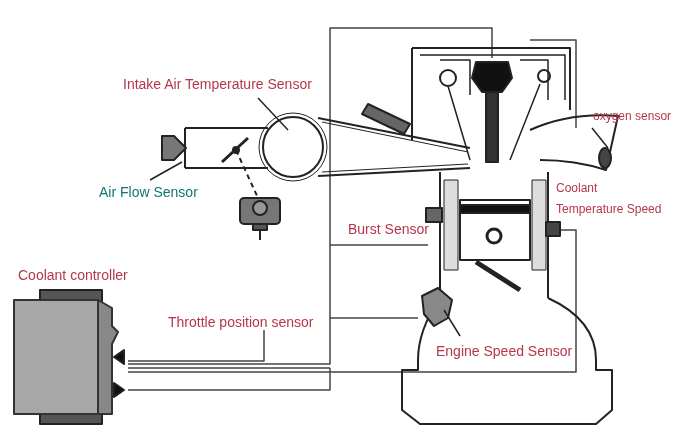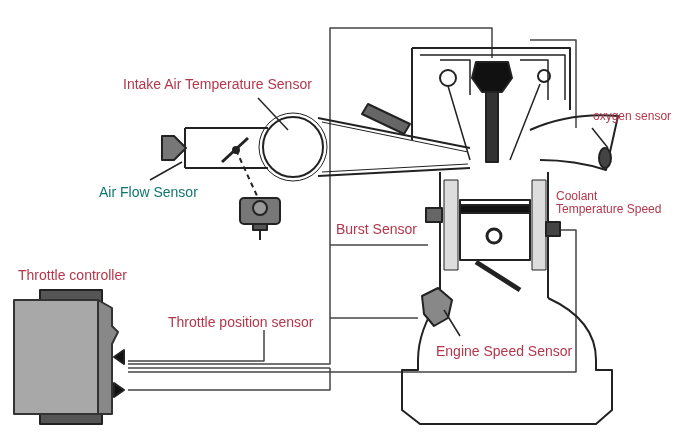--- a/index.html
+++ b/index.html
@@ -105,19 +105,19 @@
       </g>
 
       <path d="M114 357 L124 350 V364 Z" fill="#111"></path>
       <path d="M124 390 L114 383 V397 Z" fill="#111"></path>
     </g>
   </svg>
 
   <span class="lbl" style="left: 123px; top: 77px; color: rgb(181, 54, 74);">Intake Air Temperature Sensor</span>
   <span class="lbl sm" style="left: 593px; top: 110px; color: rgb(181, 54, 74);">oxygen sensor</span>
   <span class="lbl" style="left: 91px; top: 185px; color: #0f766e; margin-left: 8px;">Air Flow Sensor</span>
-  <span class="lbl sm" style="left: 556px; top: 182px; color: rgb(181, 54, 74); margin-top: 8px;">Coolant</span>
+  <span class="lbl sm" style="left: 556px; top: 182px; color: rgb(181, 54, 74);">Coolant</span>
   <span class="lbl sm" style="left: 556px; top: 203px; color: rgb(181, 54, 74);">Temperature Speed</span>
-  <span class="lbl" style="left: 336px; top: 222px; color: rgb(181, 54, 74);">Burst Sensor</span>
-  <span class="lbl" style="left: 18px; top: 268px; color: rgb(181, 54, 74);">Throttle controller</span>
+  <span class="lbl" style="left: 348px; top: 222px; color: rgb(181, 54, 74);">Burst Sensor</span>
+  <span class="lbl" style="left: 18px; top: 268px; color: rgb(181, 54, 74);">Coolant controller</span>
   <span class="lbl" style="left: 168px; top: 315px; color: rgb(181, 54, 74);">Throttle position sensor</span>
   <span class="lbl" style="left: 436px; top: 344px; color: rgb(181, 54, 74);">Engine Speed Sensor</span>
 </div>
 
 </body></html>

